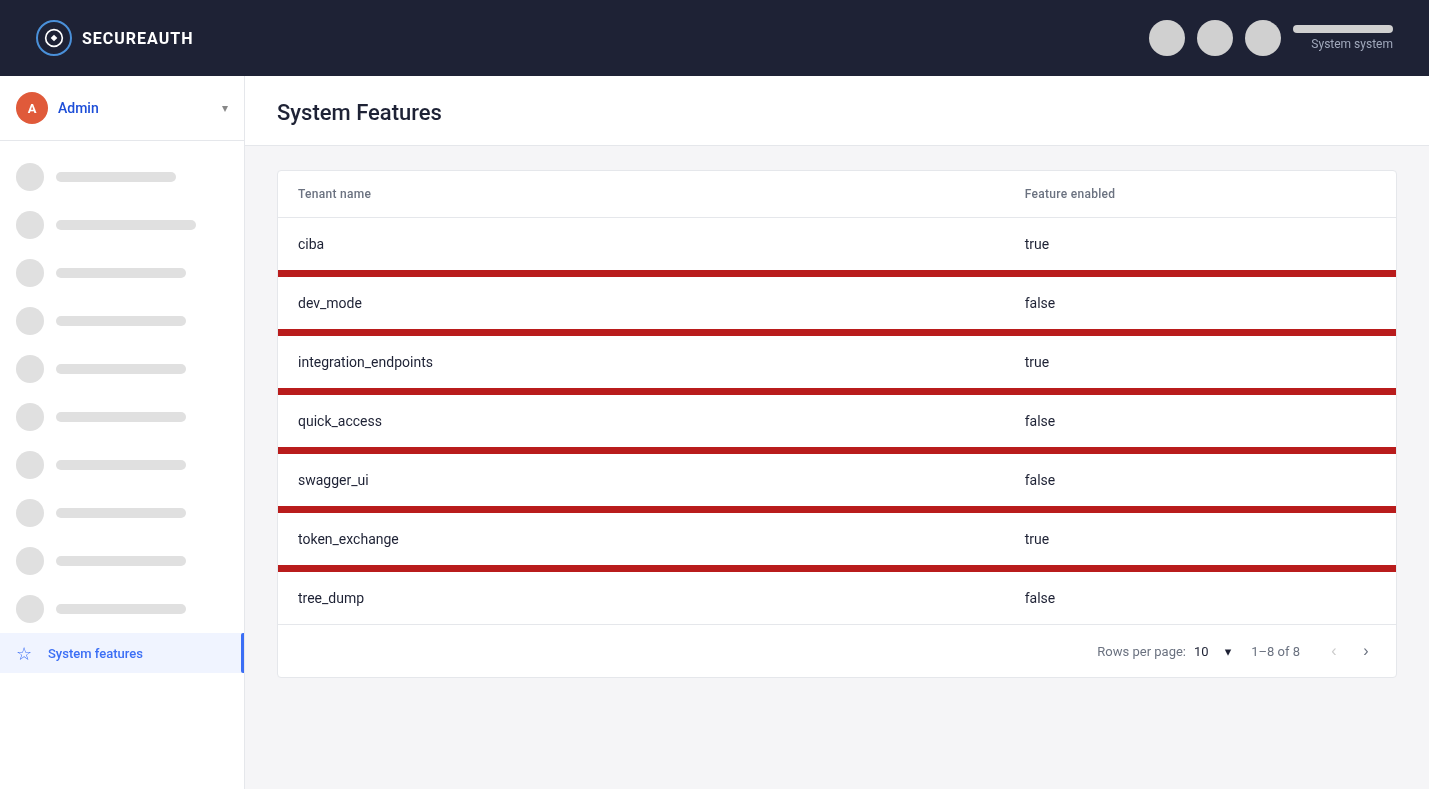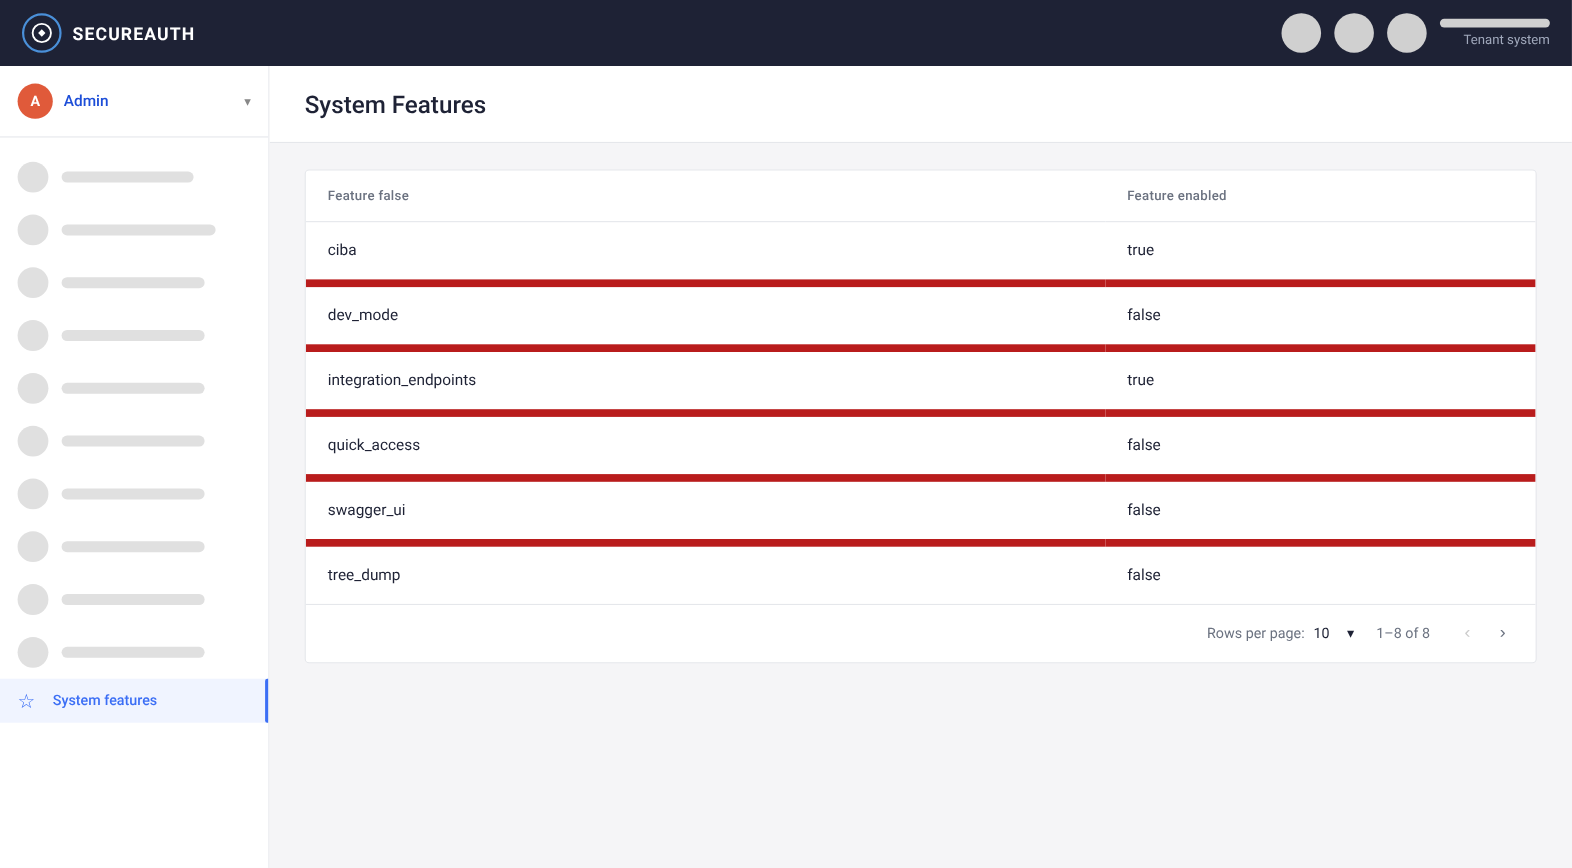--- a/index.html
+++ b/index.html
@@ -1,25 +1,25 @@
 <!DOCTYPE html>
 <html><head>
   <meta charset="utf-8">
   <style>
     * { box-sizing: border-box; margin: 0; padding: 0; }
     body { font-family: -apple-system, BlinkMacSystemFont, 'Segoe UI', Roboto, sans-serif; background: #f5f5f7; display: flex; flex-direction: column; height: 789px; width: 1429px; overflow: hidden; }
 
     
     .header {
       background: #1e2235;
-      height: 60px;
+      height: 76px;
       display: flex;
       align-items: center;
       justify-content: space-between;
-      padding: 0 20px;
+      padding: 0 36px;
       flex-shrink: 0;
     }
     .header-logo {
       display: flex;
       align-items: center;
       gap: 10px;
       color: white;
       font-weight: 700;
       font-size: 16px;
       letter-spacing: 1px;
@@ -296,21 +296,21 @@
       </svg>
     </div>
     <span>SECUREAUTH</span>
   </div>
   <div class="header-right">
     <div class="header-avatar"></div>
     <div class="header-avatar"></div>
     <div class="header-avatar"></div>
     <div class="header-tenant">
       <div class="tenant-bar"></div>
-      <span class="tenant-label">Tenant system</span>
+      <span class="tenant-label">System system</span>
     </div>
   </div>
 </header>
 
 <div class="main-layout">
 
   <aside class="sidebar">
     <div class="sidebar-user">
       <div class="sidebar-user-avatar">
         <span>A</span>
@@ -372,21 +372,21 @@
   <main class="content">
     <div class="content-header">
       <h1 class="page-title">System Features</h1>
     </div>
 
     <div class="content-body">
       <div class="table-container">
         <table class="feature-table">
           <thead>
             <tr>
-              <th class="col-name">Feature false</th>
+              <th class="col-name">Tenant name</th>
               <th class="col-enabled">Feature enabled</th>
             </tr>
           </thead>
           <tbody id="table-body">
 
           <tr>
       <td class="col-name">ciba</td>
       <td class="col-enabled">true</td>
     </tr>
               <tr>
@@ -397,20 +397,24 @@
       <td class="col-name">integration_endpoints</td>
       <td class="col-enabled">true</td>
     </tr>
               <tr>
       <td class="col-name">quick_access</td>
       <td class="col-enabled">false</td>
     </tr>
               <tr>
       <td class="col-name">swagger_ui</td>
       <td class="col-enabled">false</td>
+    </tr>
+              <tr>
+      <td class="col-name">token_exchange</td>
+      <td class="col-enabled">true</td>
     </tr>
               <tr>
       <td class="col-name">tree_dump</td>
       <td class="col-enabled">false</td>
     </tr>
             </tbody>
         </table>
 
         <div class="table-footer">
           <div class="rows-per-page">

